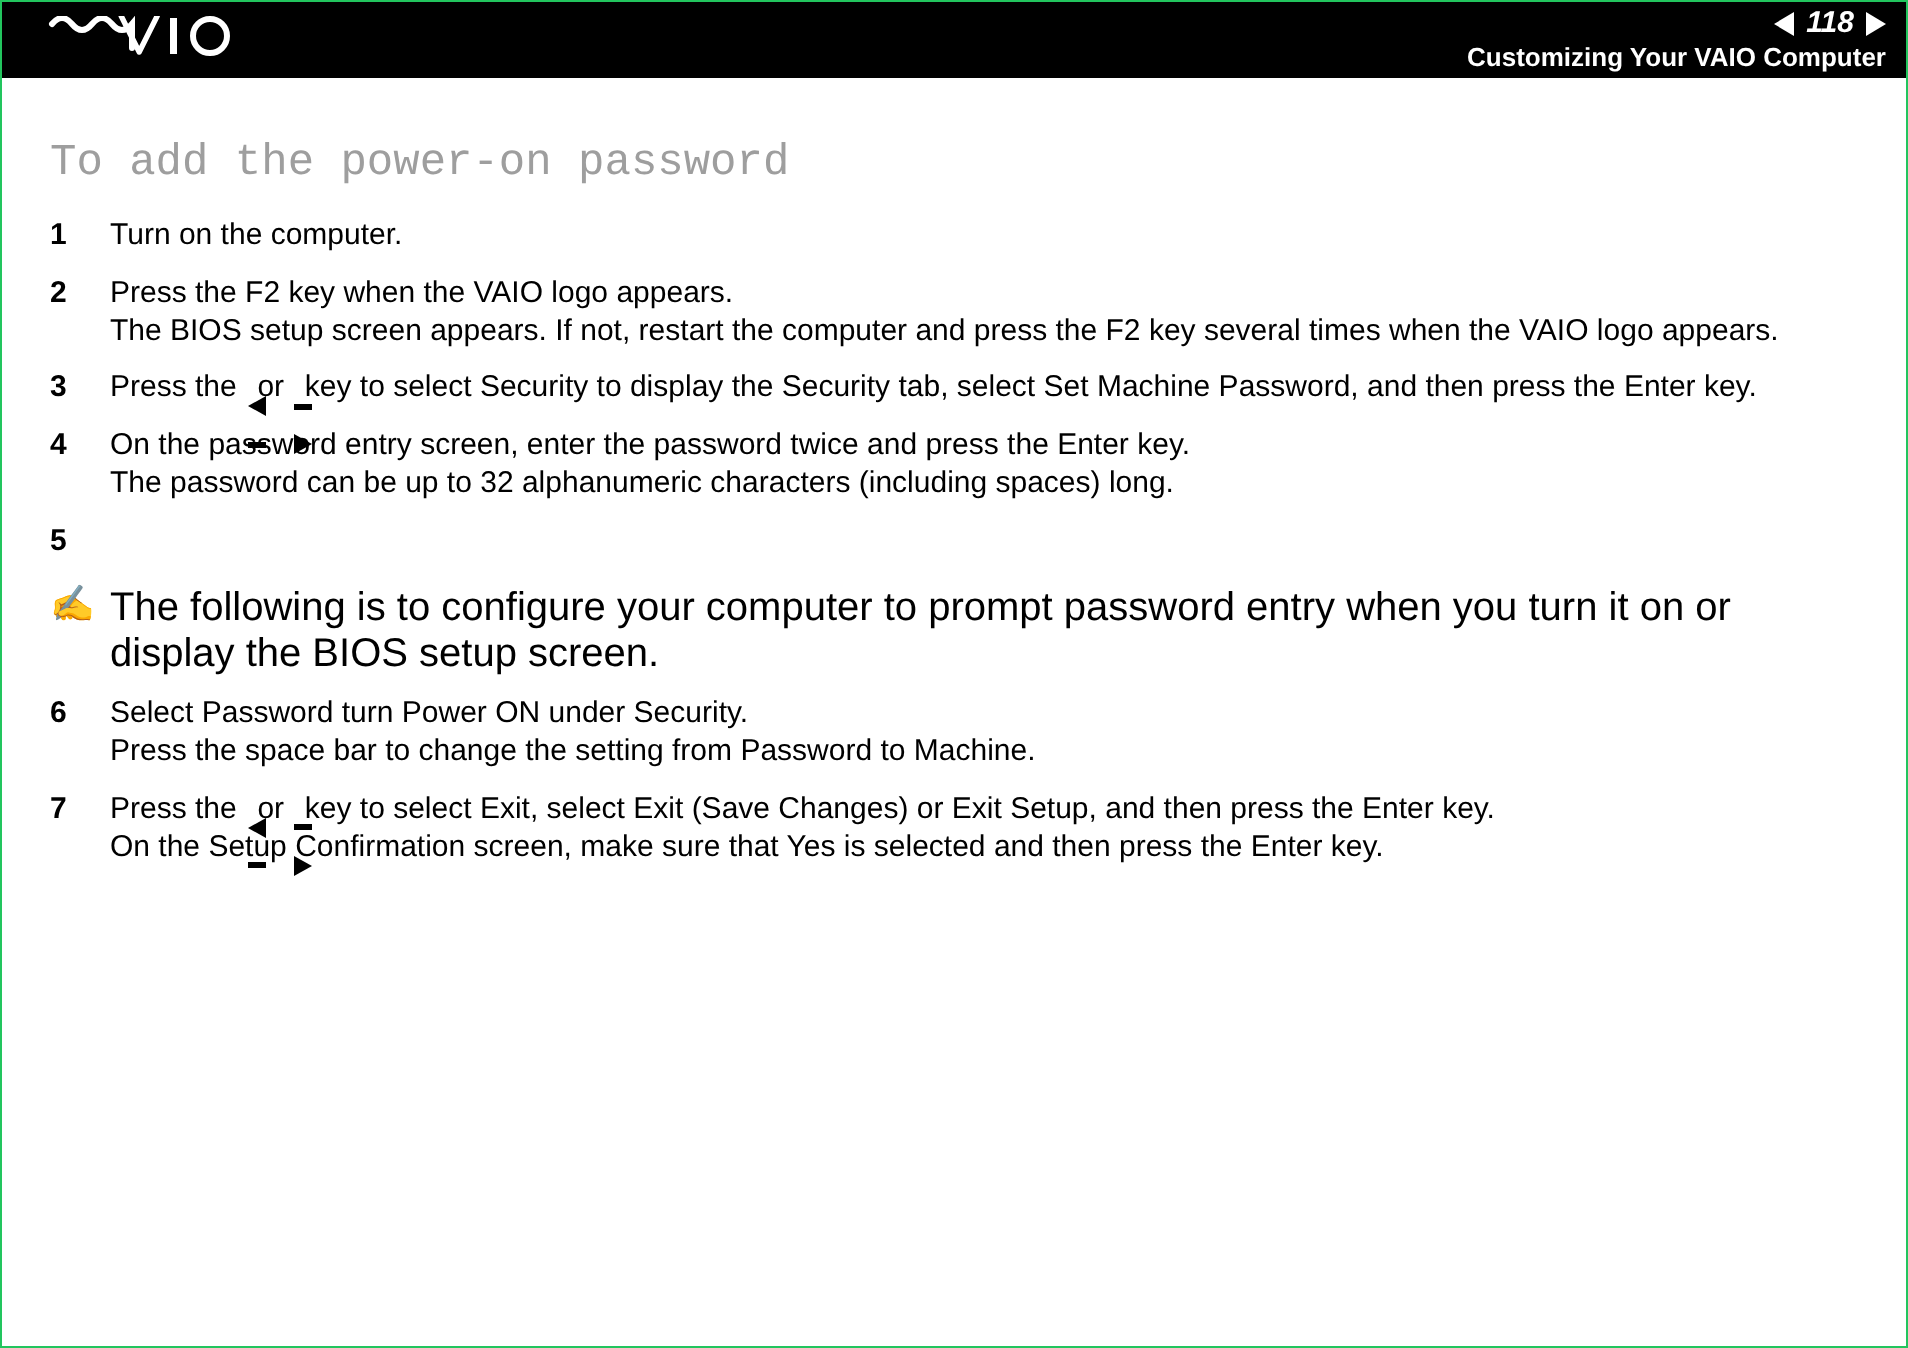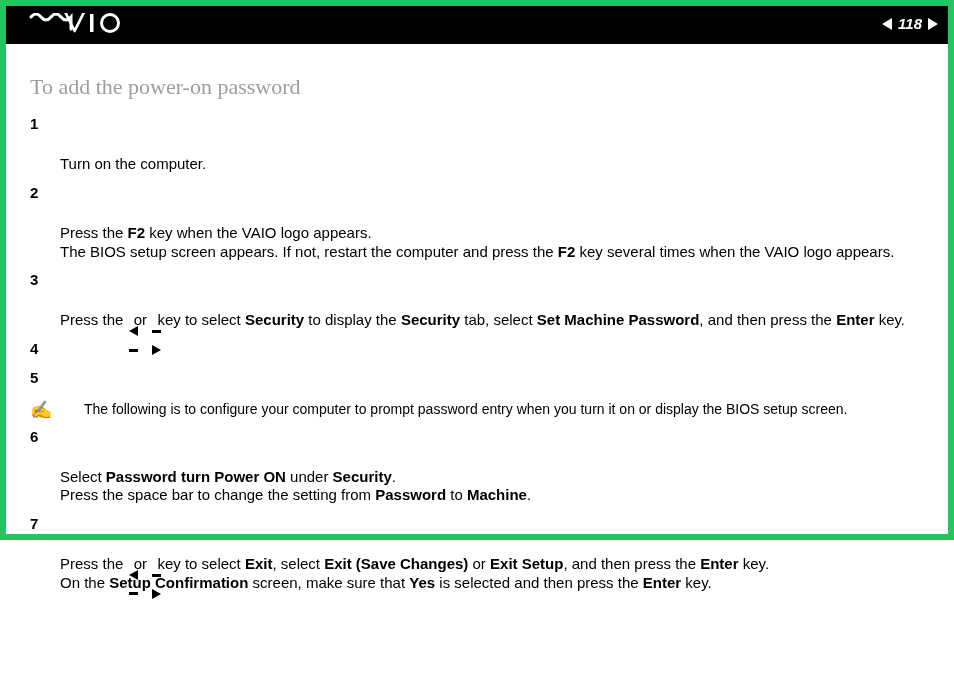--- a/index.html
+++ b/index.html
@@ -5,24 +5,24 @@
   body {
     margin: 0;
     width: 954px;
     height: 674px;
     background: #fff;
     font-family: Arial, Helvetica, sans-serif;
     color: #000;
     position: relative;
   }
   .page-frame {
-    border: 6px solid #22c55e;
+    border: 1px solid #22c55e;
     box-sizing: border-box;
     width: 954px;
-    height: 540px;
+    height: 674px;
   }
   .topbar {
     background: #000;
     color: #fff;
     height: 38px;
     display: flex;
     align-items: center;
     justify-content: space-between;
     padding: 0 10px 0 20px;
   }
@@ -43,36 +43,36 @@
   }
   .nav-prev { border-right: 10px solid #fff; }
   .nav-next { border-left: 10px solid #fff; }
   .section-label { font-weight: bold; font-size: 13px; }
   .content { padding: 30px 24px 0 24px; }
   .heading {
     color: #9e9e9e;
     font-size: 22px;
     font-weight: 400;
     margin: 0 0 10px 0;
-    font-family: Liberation Serif, serif;
+    font-family: Liberation Mono, monospace;
   }
   ol.steps { margin: 0; padding: 0; list-style: none; }
   ol.steps > li {
     display: flex;
     padding: 5px 0;
     font-size: 15px;
     line-height: 1.25;
   }
   ol.steps > li .num {
     font-weight: bold;
     width: 30px;
     flex: none;
   }
-  ol.steps > li .body { flex: 1; margin-top: 40px; }
-  .b { font-weight: bold; }
+  ol.steps > li .body { flex: 1; }
+  .b { font-weight: normal; }
   .arrow-left, .arrow-right {
     display: inline-block;
     width: 0; height: 0;
     vertical-align: middle;
     margin: 0 1px;
   }
   .arrow-left::before {
     content: "";
     display: inline-block;
     border-top: 5px solid transparent;
@@ -102,41 +102,42 @@
     align-items: flex-start;
   }
   .note-icon {
     width: 30px;
     flex: none;
     font-family: "Segoe Script","Comic Sans MS",cursive;
     font-size: 18px;
     color: #666;
     line-height: 1;
   }
-  .note-text { flex: 1; font-size: 14px; margin-left: 24px; }
+  .note-text { flex: 1; font-size: 20px; }
 </style>
 </head>
 <body>
 
 <div class="page-frame">
   <div class="topbar">
     <div class="vaio-logo">
       <svg viewBox="0 0 200 40" width="110" height="22">
         <path d="M0 8 Q10 -4 20 8 T40 8 T60 8 T80 8 L80 32" stroke="#fff" stroke-width="6" fill="none" stroke-linecap="round"></path>
         <path d="M88 0 L108 40 L128 0" stroke="#fff" stroke-width="6" fill="none" stroke-linejoin="round" stroke-linecap="round" transform="translate(-10,0) scale(0.9)"></path>
         <rect x="118" y="2" width="7" height="36" fill="#fff"></rect>
         <circle cx="158" cy="20" r="17" stroke="#fff" stroke-width="6" fill="none"></circle>
       </svg>
     </div>
     <div class="top-right">
       <div class="pager">
         <span class="nav-tri nav-prev"></span>
         <span class="page-num">118</span>
         <span class="nav-tri nav-next"></span>
       </div>
+      <div class="section-label">Customizing Your VAIO Computer</div>
     </div>
   </div>
 
   <div class="content">
     <h2 class="heading">To add the power-on password</h2>
 
     <ol class="steps" id="steps-a">
         <li>
           <div class="num">1</div>
           <div class="body">Turn on the computer.</div>
@@ -144,20 +145,21 @@
         <li>
           <div class="num">2</div>
           <div class="body">Press the <span class="b">F2</span> key when the VAIO logo appears.<br>The BIOS setup screen appears. If not, restart the computer and press the <span class="b">F2</span> key several times when the VAIO logo appears.</div>
         </li>
         <li>
           <div class="num">3</div>
           <div class="body">Press the <span class="arrow-left"></span> or <span class="arrow-right"></span> key to select <span class="b">Security</span> to display the <span class="b">Security</span> tab, select <span class="b">Set Machine Password</span>, and then press the <span class="b">Enter</span> key.</div>
         </li>
         <li>
           <div class="num">4</div>
+          <div class="body">On the password entry screen, enter the password twice and press the <span class="b">Enter</span> key.<br>The password can be up to 32 alphanumeric characters (including spaces) long.</div>
         </li>
         <li>
           <div class="num">5</div>
         </li>
       </ol>
 
     <div class="note-row">
       <div class="note-icon">✍</div>
       <div class="note-text">The following is to configure your computer to prompt password entry when you turn it on or display the BIOS setup screen.</div>
     </div>

